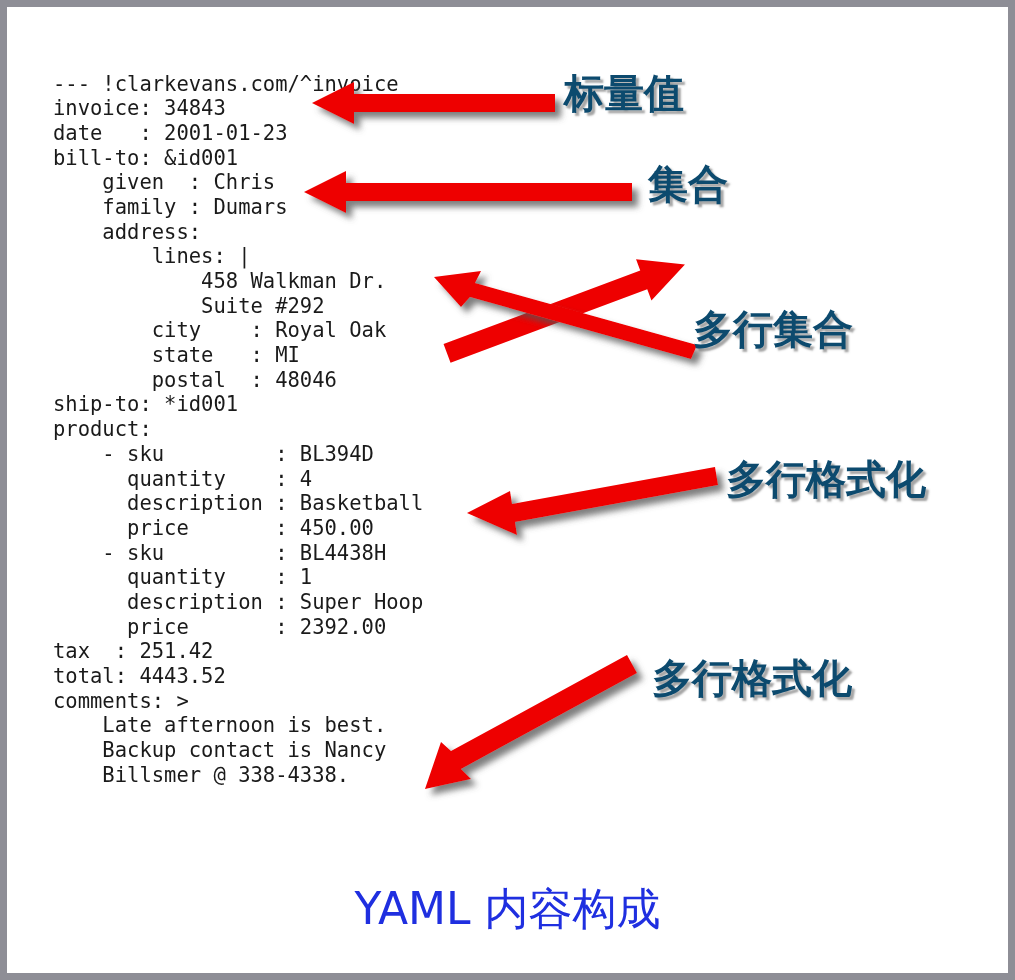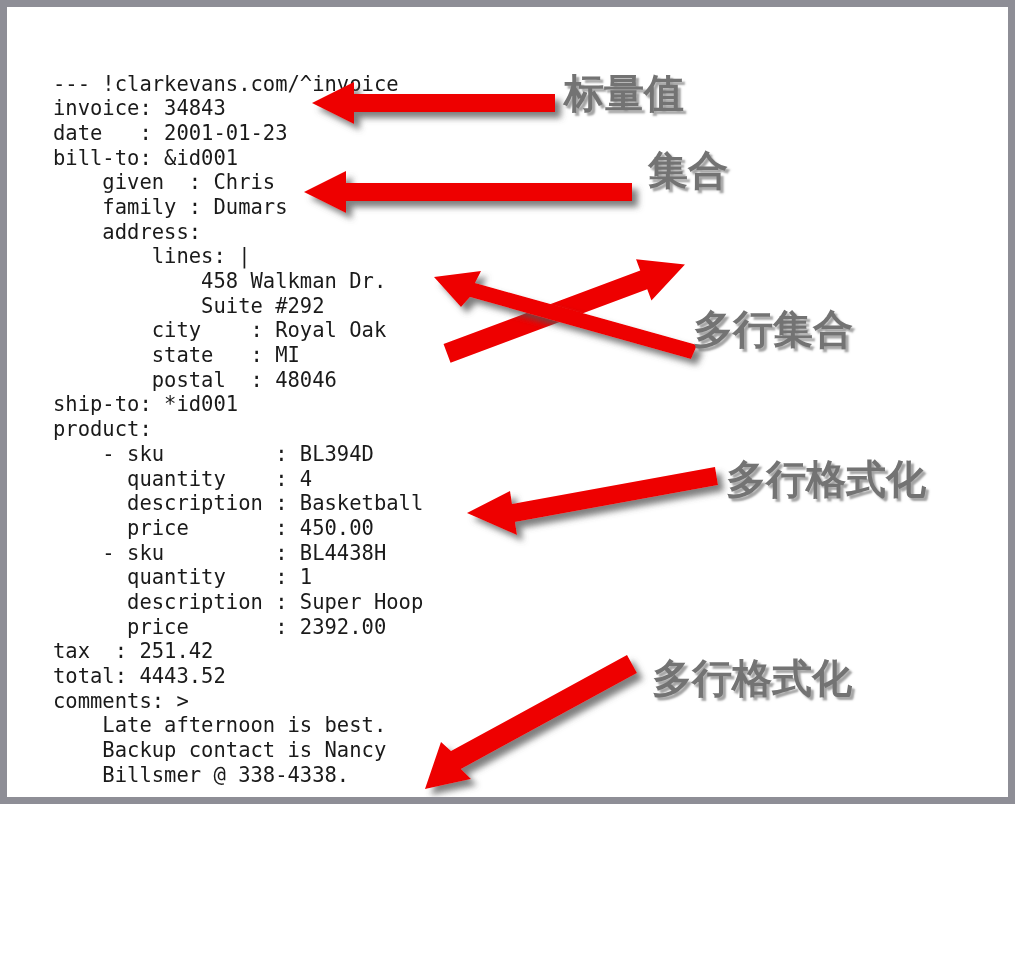--- a/index.html
+++ b/index.html
@@ -3,21 +3,21 @@
 <meta charset="utf-8">
 <style>
   html, body {
     margin: 0;
     padding: 0;
     background: #ffffff;
   }
   #slide {
     position: relative;
     width: 1015px;
-    height: 804px;
+    height: 980px;
     background: #ffffff;
     box-sizing: border-box;
     border: 7px solid #8e8e96;
     overflow: hidden;
     font-family: "DejaVu Sans", sans-serif;
   }
 
   
   #yaml-block {
     position: absolute;
@@ -34,21 +34,21 @@
 
   
   .arrow {
     position: absolute;
   }
   .arrow svg { display: block; overflow: visible; }
 
   
   .label-red {
     position: absolute;
-    color: #737373;
+    color: #0c4a6e;
     font-family: "DejaVu Sans", sans-serif;
     font-weight: bold;
     font-size: 40px;
     line-height: 1;
     white-space: nowrap;
     text-shadow: 3px 3px 2px rgba(90,90,90,0.55);
   }
 
   
   #bottom-title {
@@ -132,21 +132,21 @@
         </filter>
       </defs>
       <g filter="url(#sh5)">
         <path d="M 4 136  L 20 89  L 30 98  L 206 2  L 216 20  L 40 116  L 50 126 Z" fill="#ee0000"></path>
       </g>
     </svg>
   </div>
 
   <div class="label-red" style="left:557px; top:66px;">标量值</div>
 
-  <div class="label-red" style="left:641px; top:143px;">集合</div>
+  <div class="label-red" style="left:641px; top:158px;font-family:Liberation Serif, serif;">集合</div>
 
   <div class="label-red" style="left:686px; top:302px;">多行集合</div>
 
   <div class="label-red" style="left:719px; top:452px;">多行格式化</div>
 
   <div class="label-red" style="left:645px; top:651px;text-align:center;">多行格式化</div>
 
   <div id="bottom-title">YAML 内容构成</div>
 
 </div>

